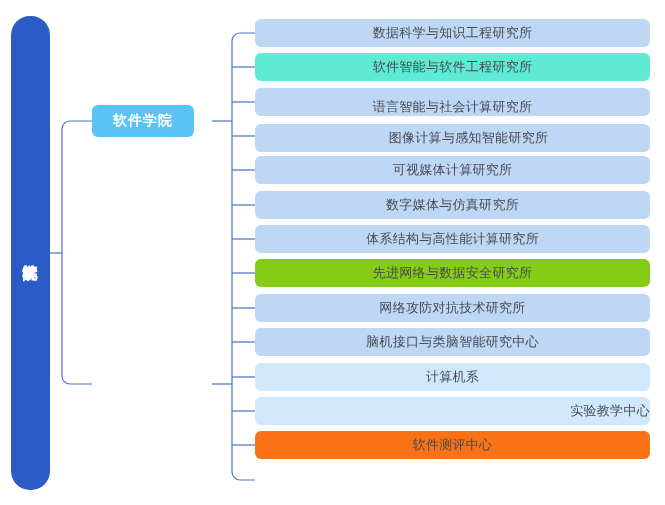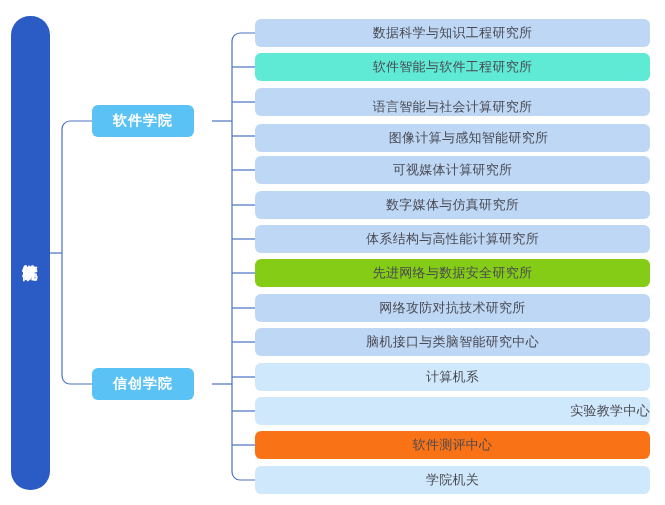--- a/index.html
+++ b/index.html
@@ -100,23 +100,20 @@
     </g>
   </svg>
 
   <div class="root-node" style="background: rgb(43, 91, 196);">
     <span class="root-label" style="color: rgb(255, 255, 255);">计算机学院</span>
   </div>
 
   <div class="branch-node" style="top: 105px; background: rgb(91, 194, 245);">
     <span class="branch-label" style="color: rgb(255, 255, 255);">软件学院</span>
   </div>
-  <div class="branch-node" style="top: 368px; background: rgb(91, 194, 245);">
-    <span class="branch-label" style="color: rgb(255, 255, 255);">信创学院</span>
-  </div>
 
   <div class="leaf-node" style="top: 19px; background: rgb(189, 215, 245);">
     <span class="leaf-label" style="color: rgb(74, 74, 82);">数据科学与知识工程研究所</span>
   </div>
   <div class="leaf-node" style="top: 53px; background: #5eead4;">
     <span class="leaf-label" style="color: rgb(74, 74, 82);">软件智能与软件工程研究所</span>
   </div>
   <div class="leaf-node" style="top: 88px; background: rgb(189, 215, 245); align-items: flex-end;">
     <span class="leaf-label" style="color: rgb(74, 74, 82);">语言智能与社会计算研究所</span>
   </div>
@@ -143,17 +140,14 @@
   </div>
   <div class="leaf-node" style="top: 363px; background: rgb(207, 232, 251);">
     <span class="leaf-label" style="color: rgb(74, 74, 82);">计算机系</span>
   </div>
   <div class="leaf-node" style="top: 397px; background: rgb(207, 232, 251); justify-content: flex-end;">
     <span class="leaf-label" style="color: rgb(74, 74, 82);">实验教学中心</span>
   </div>
   <div class="leaf-node" style="top: 431px; background: #f97316;">
     <span class="leaf-label" style="color: rgb(74, 74, 82);">软件测评中心</span>
   </div>
-  <div class="leaf-node" style="top: 466px; background: rgb(207, 232, 251);">
-    <span class="leaf-label" style="color: rgb(74, 74, 82);">学院机关</span>
-  </div>
 
 </div>
 
 </body></html>

